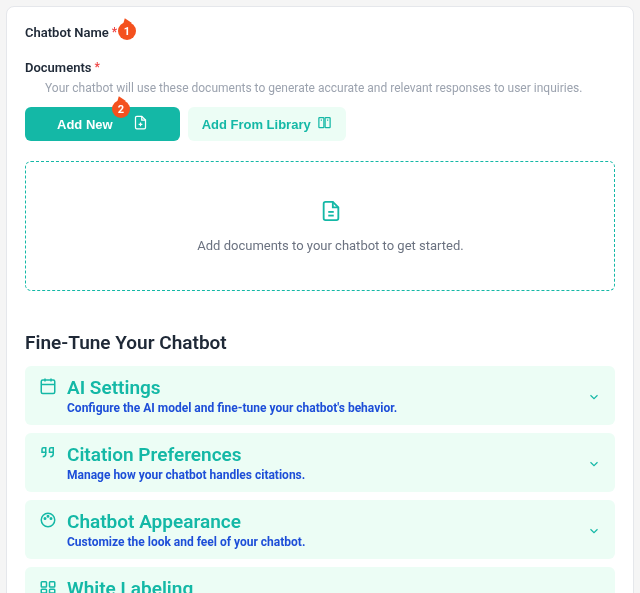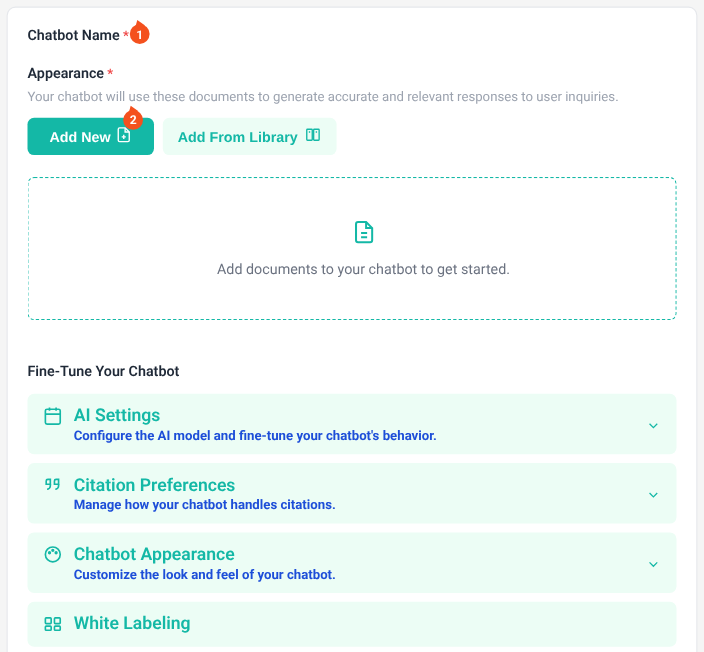--- a/index.html
+++ b/index.html
@@ -48,38 +48,39 @@
       color: #9ca3af;
     }
     .section {
       margin-top: 20px;
     }
     .section-desc {
       font-size: 12px;
       color: #9ca3af;
       margin-top: 2px;
       margin-bottom: 12px;
+      margin-left: 20px;
     }
     .btn-row {
       display: flex;
       gap: 8px;
       margin-bottom: 20px;
       position: relative;
     }
     .btn-primary {
       background: #14b8a6;
       color: #fff;
       border: none;
       border-radius: 6px;
-      padding: 8px 20px;
+      padding: 8px 32px;
       font-size: 13px;
       font-weight: 600;
       display: inline-flex;
       align-items: center;
-      gap: 4px;
+      gap: 20px;
       cursor: pointer;
     }
     .btn-secondary {
       background: #ecfdf5;
       color: #14b8a6;
       border: none;
       border-radius: 6px;
       padding: 0 14px;
       font-size: 13px;
       font-weight: 600;
@@ -101,21 +102,21 @@
     }
     .doc-icon svg {
       width: 22px;
       height: 22px;
     }
     .empty-text {
       font-size: 13px;
       color: #6b7280;
     }
     .finetune-title {
-      font-size: 13px;
+      font-size: 19px;
       font-weight: 600;
       color: #1f2937;
       margin-top: 40px;
       margin-bottom: 12px;
     }
     .accordion {
       background: #ecfdf5;
       border-radius: 6px;
       padding: 10px 14px;
       display: flex;
@@ -127,21 +128,21 @@
     .acc-icon {
       width: 18px;
       height: 18px;
       flex-shrink: 0;
       margin-top: 1px;
     }
     .acc-body {
       flex: 1;
     }
     .acc-title {
-      font-size: 16px;
+      font-size: 19px;
       font-weight: 600;
       color: #14b8a6;
       margin-bottom: 2px;
     }
     .acc-desc {
       font-size: 12px;
       color: #1d4ed8;
       font-weight: bold;
     }
     .chevron {
@@ -191,21 +192,21 @@
 <div class="card">
 
   <div class="field-label">
     <span>Chatbot Name</span>
     <span class="required">*</span>
     <span class="badge badge-pointer badge-1">1</span>
   </div>
 
   <div class="section">
     <div class="field-label">
-      <span>Appearance</span>
+      <span>Documents</span>
       <span class="required">*</span>
     </div>
     <div class="section-desc">Your chatbot will use these documents to generate accurate and relevant responses to user inquiries.</div>
 
     <div class="btn-row">
       <button class="btn-primary">
         <span>Add New</span>
         <span>
           <svg width="15" height="15" viewBox="0 0 24 24" fill="none" stroke="#fff" stroke-width="2">
             <path d="M14 2H6a2 2 0 0 0-2 2v16a2 2 0 0 0 2 2h12a2 2 0 0 0 2-2V8z"></path>

